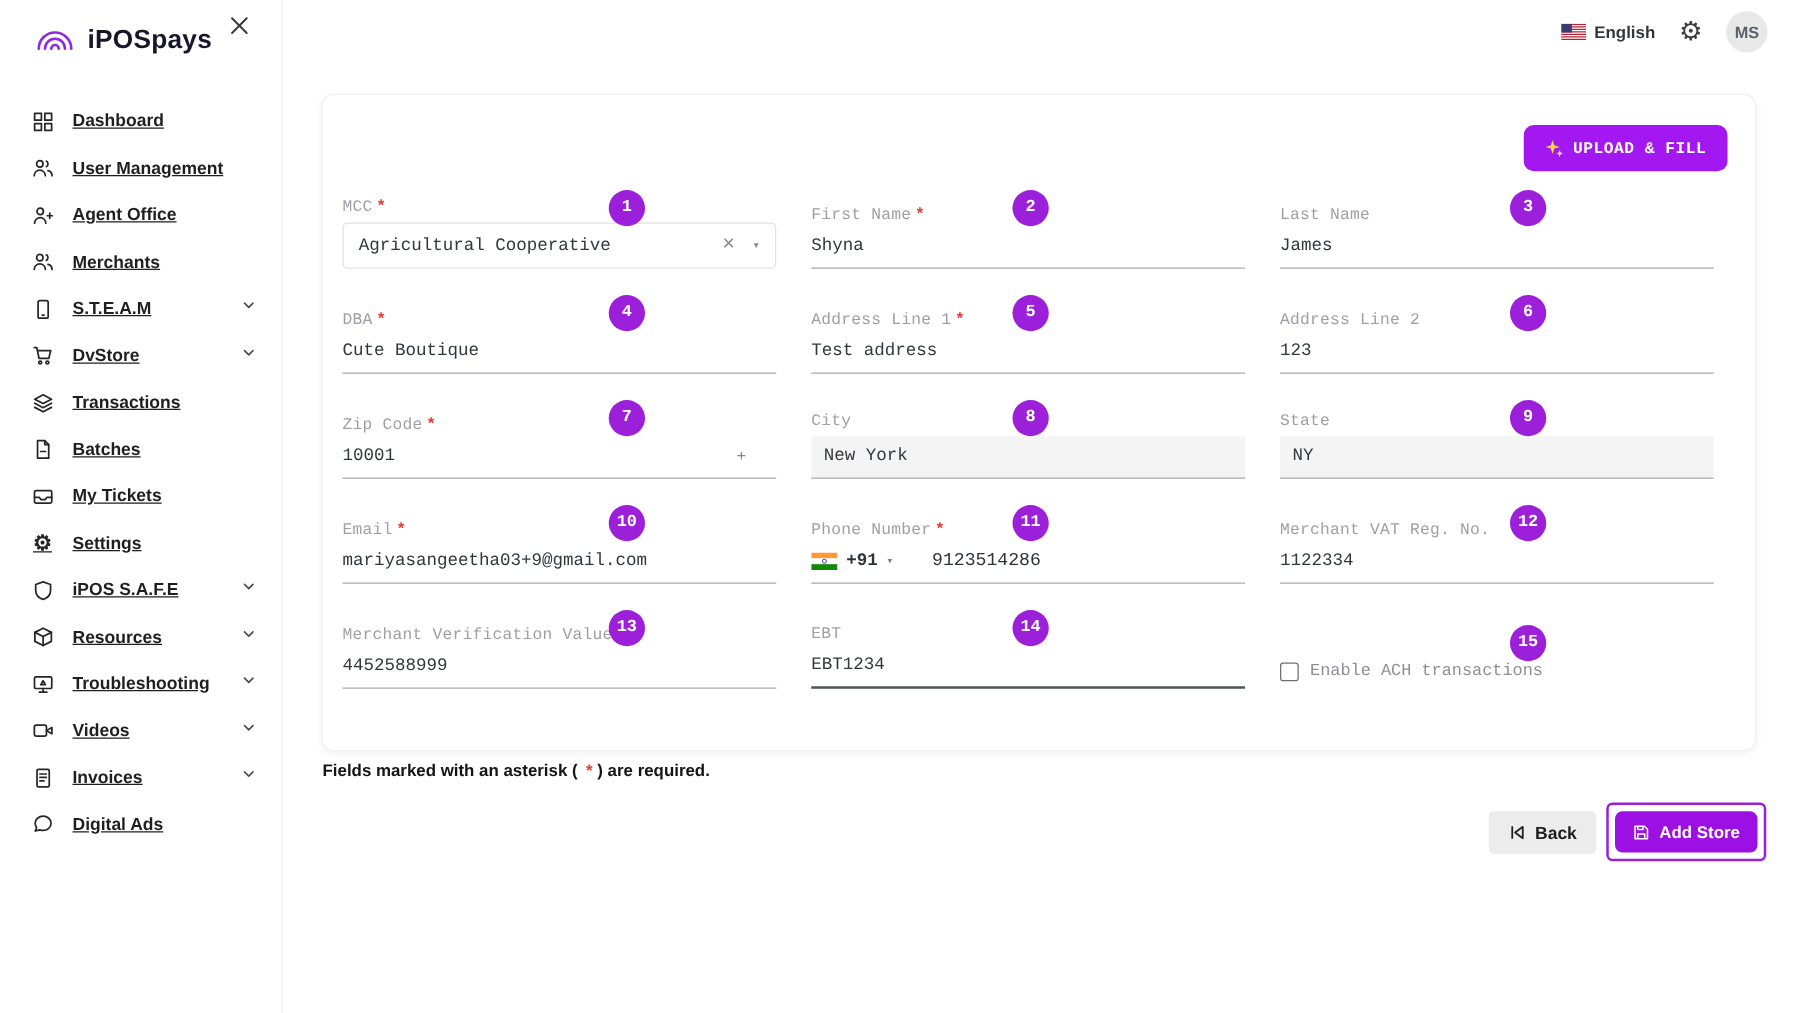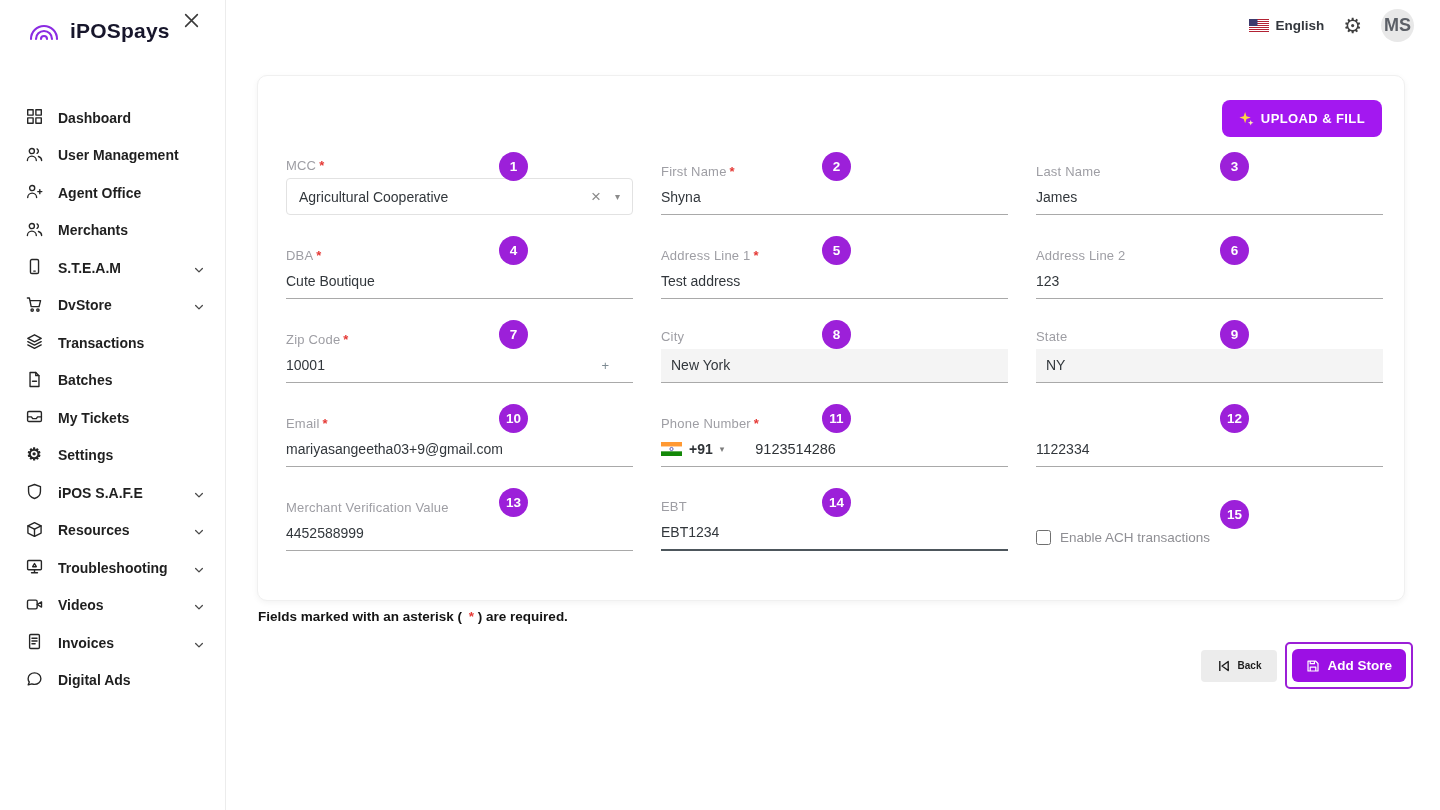--- a/index.html
+++ b/index.html
@@ -4,36 +4,36 @@
 <style>
   * { margin:0; padding:0; box-sizing:border-box; }
   html,body { width:1440px; height:810px; background:#fff; font-family:"Liberation Sans",sans-serif; position:relative; overflow:hidden; }
 
   
   .sidebar { position:absolute; left:0; top:0; width:226px; height:810px; background:#fff; border-right:1px solid #ececec; }
   .logo-row { position:relative; padding:16px 0 0 26px; display:flex; align-items:center; gap:8px; }
   .logo-text { font-size:21px; font-weight:bold; color:#17162b; letter-spacing:.2px; }
   .close { position:absolute; left:183px; top:12px; color:#3a3a3a; cursor:pointer; }
   .menu { position:absolute; top:88px; left:0; right:0; }
-  .menu-item { height:37.5px; display:flex; align-items:flex-end; gap:15px; padding:0 20px 0 25px; font-size:14px; font-weight:600; color:#1f1f1f; cursor:pointer; }
+  .menu-item { height:37.5px; display:flex; align-items:flex-start; gap:15px; padding:0 20px 0 25px; font-size:14px; font-weight:600; color:#1f1f1f; cursor:pointer;text-decoration:underline; }
   .menu-item .micon { width:18px; height:18px; display:flex; align-items:center; justify-content:center; color:#262626; flex:0 0 18px; }
   .menu-item .chev { margin-left:auto; color:#4a4a4a; display:flex; }
   .gear-glyph { font-size:17px; line-height:1; }
 
   
   .header-right { position:absolute; top:9px; right:26px; display:flex; align-items:center; gap:19px; }
   .lang { display:flex; align-items:center; gap:6px; font-size:13.5px; font-weight:600; color:#33373d; cursor:pointer; }
   .hgear { font-size:21px; color:#3f3f3f; cursor:pointer; line-height:1; }
-  .avatar { width:33px; height:33px; border-radius:50%; background:#e8e8e8; color:#5b5f66; font-size:18px; font-weight:bold; display:flex; align-items:center; justify-content:center; cursor:pointer; }
+  .avatar { width:33px; height:33px; border-radius:50%; background:#e8e8e8; color:#5b5f66; font-size:13px; font-weight:bold; display:flex; align-items:center; justify-content:center; cursor:pointer; }
 
   
-  .card { position:absolute; left:257px; top:75px; width:1148px; height:526px; background:#fff; border:1px solid #f0f0f0; border-radius:10px; box-shadow:0 2px 6px rgba(0,0,0,.05); }
+  .card { position:absolute; left:257px; top:75px; width:1148px; height:526px; background:#fff; border:1px solid #f0f0f0; border-radius:10px; box-shadow:0 2px 6px rgba(0,0,0,.05);font-family:Liberation Mono, monospace; }
   .upload-btn { position:absolute; top:24px; right:22px; display:flex; align-items:center; gap:7px; background:var(--accent); color:#fff; border:none; border-radius:8px; padding:11px 17px; font-family:inherit; font-size:13px; font-weight:bold; letter-spacing:.4px; cursor:pointer; }
 
-  .form-grid { position:absolute; left:28px; top:82px; display:grid; grid-template-columns:347px 347px 347px; column-gap:28px; row-gap:27px; }
+  .form-grid { position:absolute; left:16px; top:82px; display:grid; grid-template-columns:347px 347px 347px; column-gap:28px; row-gap:27px; }
   .field { position:relative; min-height:57px; display:flex; flex-direction:column; justify-content:flex-end; }
   .flabel { font-size:13px; color:#9e9ea4; letter-spacing:.2px; margin-bottom:5px; }
   .star { color:var(--required); margin-left:3px; font-weight:bold; }
   .fvalue { font-size:14px; color:#32373c; padding:5px 0 9px; border-bottom:1px solid #a9a9a9; position:relative; cursor:text; }
   .fvalue.readonly { background:#f4f4f4; padding:8px 10px 9px; cursor:default; }
   .fvalue.focused { border-bottom:2px solid #4d565c; }
   .plus-glyph { position:absolute; right:24px; bottom:9px; color:#7d8a92; font-size:13px; }
 
   .select-box { border:1px solid #e2e2e2; border-radius:4px; padding:9px 12px; display:flex; align-items:flex-end; font-size:14px; color:#32373c; cursor:pointer; }
   .sel-icons { margin-left:auto; display:flex; align-items:center; gap:14px; color:#8b8b8b; }
@@ -53,21 +53,21 @@
   .field[data-col="1"] .badge { left:213px; }
   .field[data-col="2"] .badge { left:161px; }
   .field[data-col="3"] .badge { left:184px; }
   .field.low-badge .badge { top:6px; }
 
   .flag { display:inline-flex; line-height:0; }
 
   
   .footnote { position:absolute; left:258px; top:609px; font-size:13.5px; font-weight:600; color:#141414; }
   .actions { position:absolute; top:642px; right:27px; display:flex; align-items:center; gap:8px; }
-  .back-btn { display:flex; align-items:center; gap:7px; background:#ececec; color:#1d1d1d; border:none; border-radius:4px; padding:9px 16px; font-family:inherit; font-size:10px; font-weight:bold; cursor:pointer; }
+  .back-btn { display:flex; align-items:center; gap:7px; background:#ececec; color:#1d1d1d; border:none; border-radius:4px; padding:9px 16px; font-family:inherit; font-size:14px; font-weight:bold; cursor:pointer; }
   .add-wrap { border:2.5px solid var(--outline); border-radius:5px; padding:5px; }
   .add-btn { display:flex; align-items:flex-end; gap:7px; background:var(--accent2); color:#fff; border:none; border-radius:6px; padding:9px 14px; font-family:inherit; font-size:13.5px; font-weight:bold; cursor:pointer; }
 </style>
 </head>
 <body>
 
 <div class="sidebar">
   <div class="logo-row">
     <span class="logo-mark">
       <svg width="36" height="26" viewBox="0 0 36 26" fill="none" stroke="#8b2be2" stroke-width="2.1" stroke-linecap="round">
@@ -376,20 +376,21 @@
               </svg>
             </span>
             <span class="dial">+91</span>
             <span class="caret">▾</span>
             <span class="pnum">9123514286</span>
           </div>
         </div>
         <span class="badge">11</span>
       </div>
       <div class="field" data-col="3">
+        <div class="flabel">Merchant VAT Reg. No.</div>
         <div class="fvalue">1122334</div>
         <span class="badge">12</span>
       </div>
       <div class="field" data-col="1">
         <div class="flabel">Merchant Verification Value</div>
         <div class="fvalue">4452588999</div>
         <span class="badge">13</span>
       </div>
       <div class="field" data-col="2">
         <div class="flabel">EBT</div>

